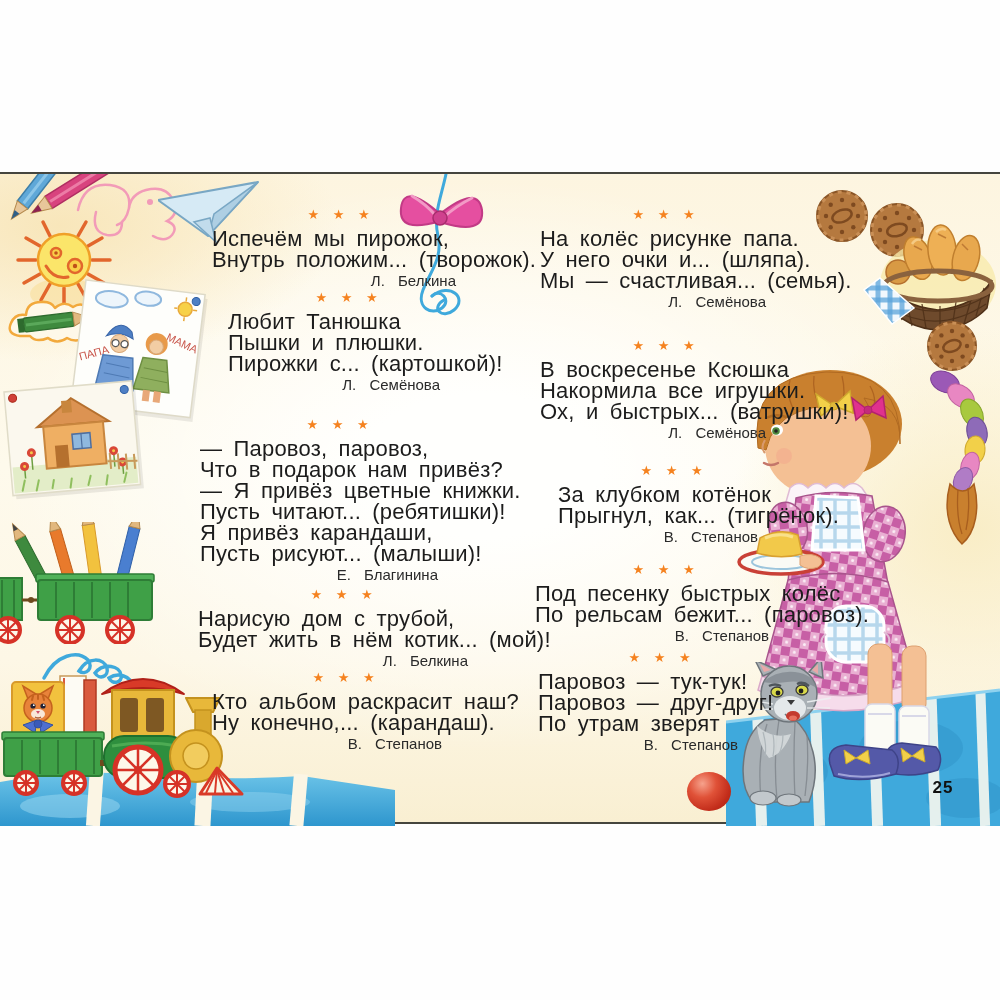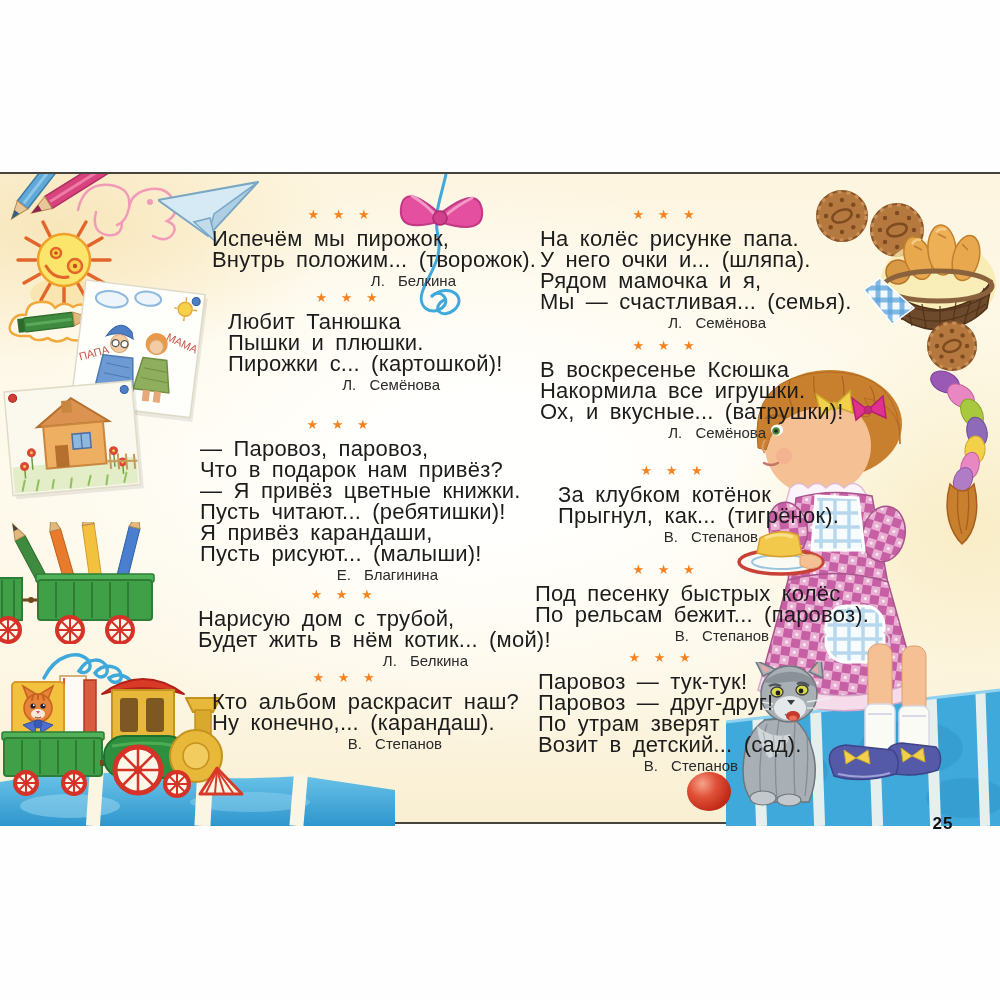--- a/index.html
+++ b/index.html
@@ -12,21 +12,21 @@
       radial-gradient(ellipse 40% 30% at 6% 8%, #f8e6ba 0%, rgba(248,230,186,0) 70%),
       radial-gradient(ellipse 35% 45% at 97% 55%, #f9edc6 0%, rgba(249,237,198,0) 70%),
       radial-gradient(ellipse 60% 55% at 48% 45%, #fffffd 20%, rgba(255,255,253,0) 80%),
       linear-gradient(180deg,#fdf5e0 0%,#fefaec 45%,#fdf7e6 75%,#f9efd2 100%);
   }
   .ill{position:absolute;}
   .poem{position:absolute;color:#1c1c1c;}
   .stars{height:19px;text-align:center;color:#f5821f;font-size:13px;letter-spacing:5px;line-height:17px;margin-bottom:3px;}
   .pline{line-height:21px;font-size:22px;word-spacing:5px;letter-spacing:.2px;white-space:nowrap;}
   .pauthor{line-height:21px;font-size:15px;text-align:right;padding-right:14px;word-spacing:9px;color:#2a2a2a;}
-  .page-num{position:absolute;left:920px;top:604px;width:46px;text-align:center;font-weight:bold;font-size:17px;color:#111;letter-spacing:1px;margin-top:36px;}
+  .page-num{position:absolute;left:920px;top:604px;width:46px;text-align:center;font-weight:bold;font-size:17px;color:#111;letter-spacing:1px;}
   .ball{position:absolute;left:687px;top:598px;width:44px;height:39px;border-radius:50%;
     background:radial-gradient(circle at 35% 30%, #f6a28c 0%, #e05238 35%, #c22c1a 70%, #9e1f10 100%);}
 </style>
 </head>
 <body>
 
 <div class="stage">
 <div class="book">
 
   <svg class="ill" style="left:0;top:0" width="280" height="345" viewBox="0 0 280 345">
@@ -618,48 +618,46 @@
     <div class="stars">★ ★ ★</div>
     <div class="pline">Кто альбом раскрасит наш?</div>
     <div class="pline">Ну конечно,... (карандаш).</div>
     <div class="pauthor" style="padding-right:38px">В. Степанов</div>
   </div>
 
   <div class="poem" style="top:32px;left:540px;width:252px">
     <div class="stars">★ ★ ★</div>
     <div class="pline">На колёс рисунке папа.</div>
     <div class="pline">У него очки и... (шляпа).</div>
-    <div class="pline">Рядом мамочка и я,</div>
     <div class="pline">Мы — счастливая... (семья).</div>
     <div class="pauthor" style="padding-right:26px">Л. Семёнова</div>
   </div>
   <div class="poem" style="top:163px;left:540px;width:252px">
     <div class="stars">★ ★ ★</div>
     <div class="pline">В воскресенье Ксюшка</div>
     <div class="pline">Накормила все игрушки.</div>
-    <div class="pline">Ох, и вкусные... (ватрушки)!</div>
+    <div class="pline">Ох, и быстрых... (ватрушки)!</div>
     <div class="pauthor" style="padding-right:26px">Л. Семёнова</div>
   </div>
   <div class="poem" style="top:288px;left:558px;width:232px">
     <div class="stars">★ ★ ★</div>
     <div class="pline">За клубком котёнок</div>
     <div class="pline">Прыгнул, как... (тигрёнок).</div>
     <div class="pauthor" style="padding-right:32px">В. Степанов</div>
   </div>
   <div class="poem" style="top:387px;left:535px;width:262px">
     <div class="stars">★ ★ ★</div>
     <div class="pline">Под песенку быстрых колёс</div>
     <div class="pline">По рельсам бежит... (паровоз).</div>
     <div class="pauthor" style="padding-right:28px">В. Степанов</div>
   </div>
   <div class="poem" style="top:475px;left:538px;width:248px">
     <div class="stars">★ ★ ★</div>
     <div class="pline">Паровоз — тук-тук!</div>
     <div class="pline">Паровоз — друг-друг!</div>
     <div class="pline">По утрам зверят</div>
-    <div class="pline">Возит в детский... (сад).</div>
     <div class="pauthor" style="padding-right:48px">В. Степанов</div>
   </div>
 
   <div class="page-num">25</div>
 
 </div>
 </div>
 
 </body></html>

